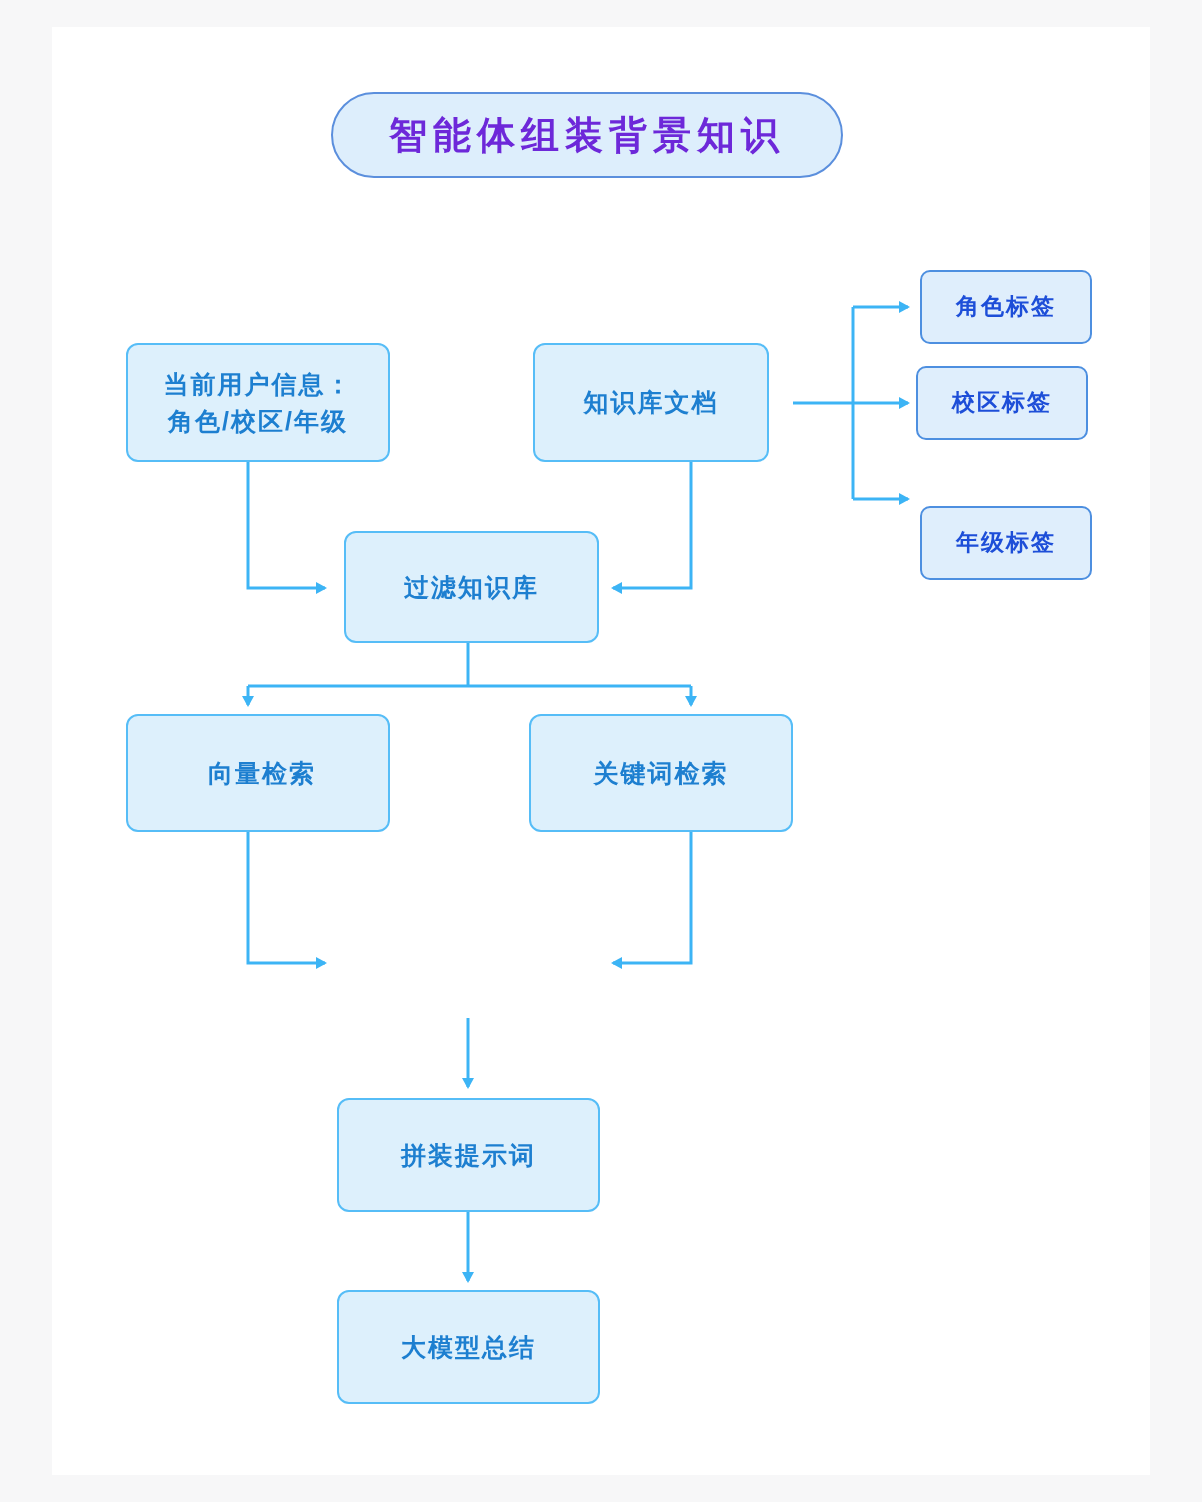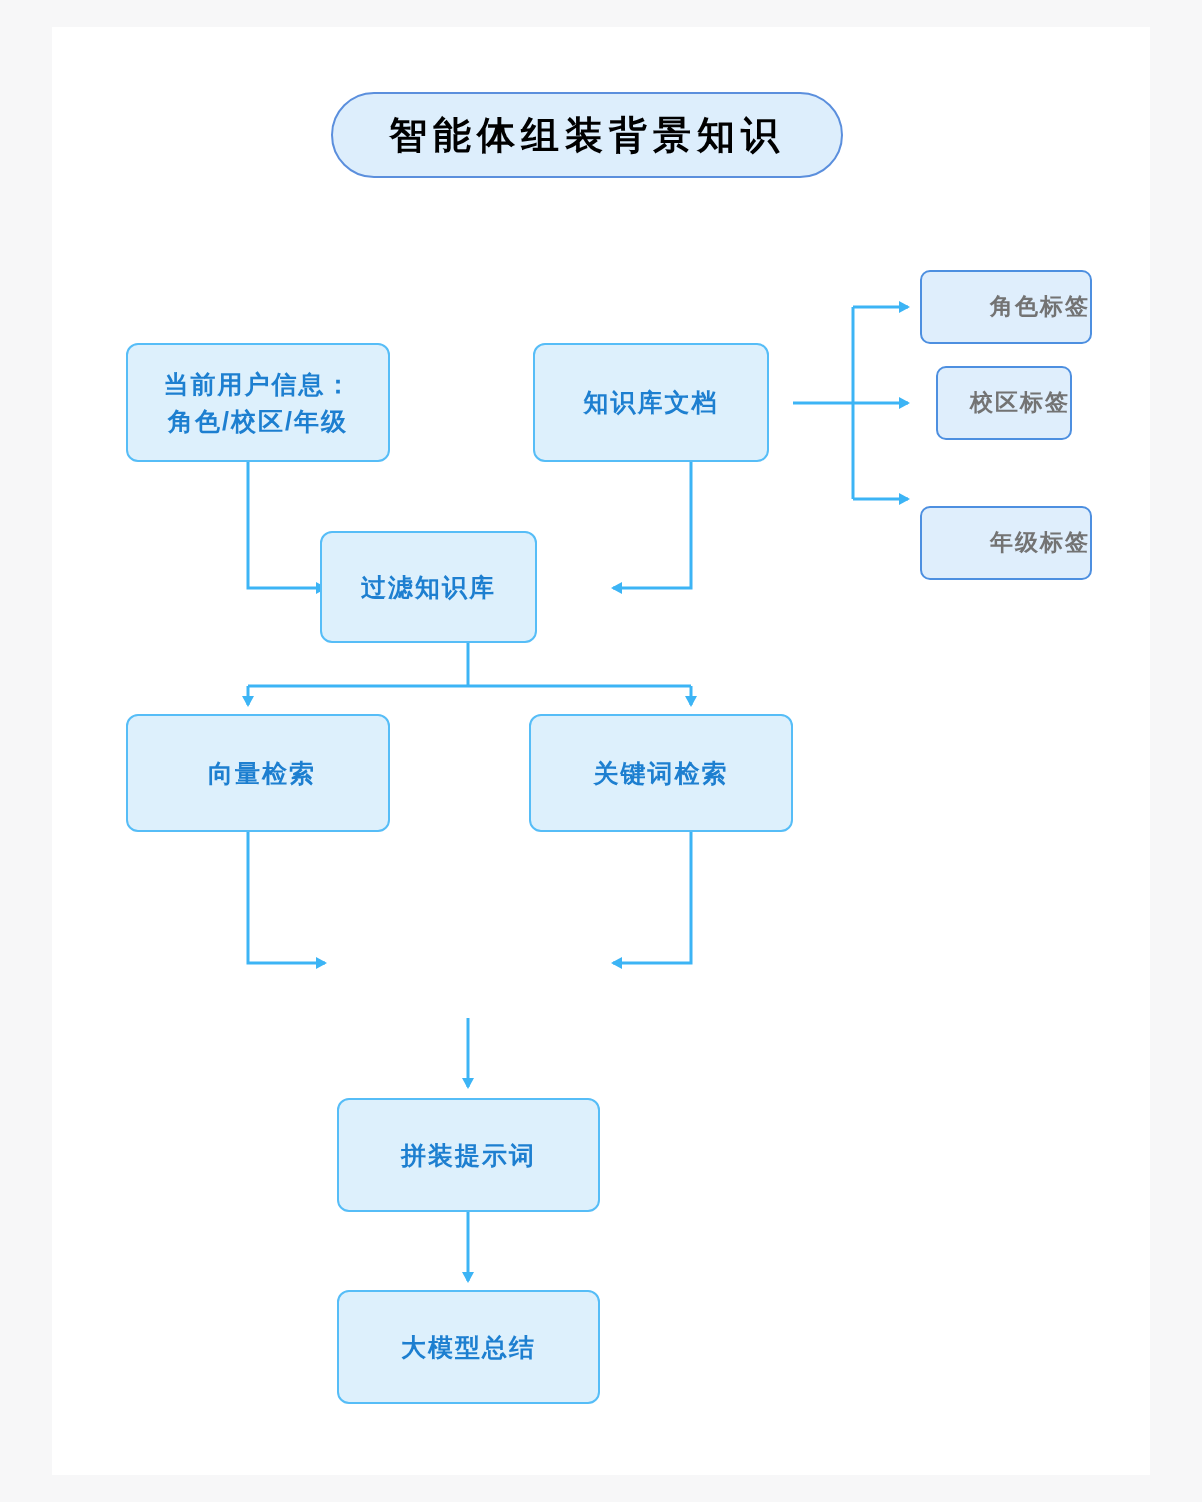--- a/index.html
+++ b/index.html
@@ -48,40 +48,39 @@
     border: 2px solid #56bdf7;
     color: #1d7fd0;
     font-weight: bold;
     letter-spacing: 2px;
     line-height: 1.45;
   }
   .node.process { font-size: 25px; }
   .node.tag {
     background: #dfeefc;
     border: 2px solid #4d8fe0;
-    color: #737373;
+    color: #1d4ed8;
     border-radius: 10px;
     font-size: 23px;
     letter-spacing: 2px;
-    justify-content: flex-end;
   }
   .title-pill {
     position: absolute;
     left: 331px;
     top: 92px;
     width: 512px;
     height: 86px;
     box-sizing: border-box;
     border-radius: 43px;
     background: #ddeefc;
     border: 2px solid #5b8fdd;
     display: flex;
     align-items: center;
     justify-content: center;
-    color: #000000;
+    color: #6d28d9;
     font-size: 38px;
     font-weight: bold;
     letter-spacing: 6px;
   }
   .node .lines { display: block; }
   .node .lines span { display: block; white-space: nowrap; }
 </style>
 </head>
 <body>
 
@@ -139,29 +138,29 @@
   </div>
 
   <div class="node process" style="left:533px; top:343px; width:236px; height:119px;">
     <span>知识库文档</span>
   </div>
 
   <div class="node tag" style="left:920px; top:270px; width:172px; height:74px;">
     <span>角色标签</span>
   </div>
 
-  <div class="node tag" style="left:936px; top:366px; width:136px; height:74px;">
+  <div class="node tag" style="left:916px; top:366px; width:172px; height:74px;">
     <span>校区标签</span>
   </div>
 
   <div class="node tag" style="left:920px; top:462px; width:172px; height:74px;margin-top:44px;">
     <span>年级标签</span>
   </div>
 
-  <div class="node process" style="left:320px; top:531px; width:217px; height:112px;">
+  <div class="node process" style="left:344px; top:531px; width:255px; height:112px;">
     <span>过滤知识库</span>
   </div>
 
   <div class="node process" style="left:126px; top:714px; width:264px; height:118px;padding-left:8px;">
     <span>向量检索</span>
   </div>
 
   <div class="node process" style="left:529px; top:714px; width:264px; height:118px;">
     <span>关键词检索</span>
   </div>

